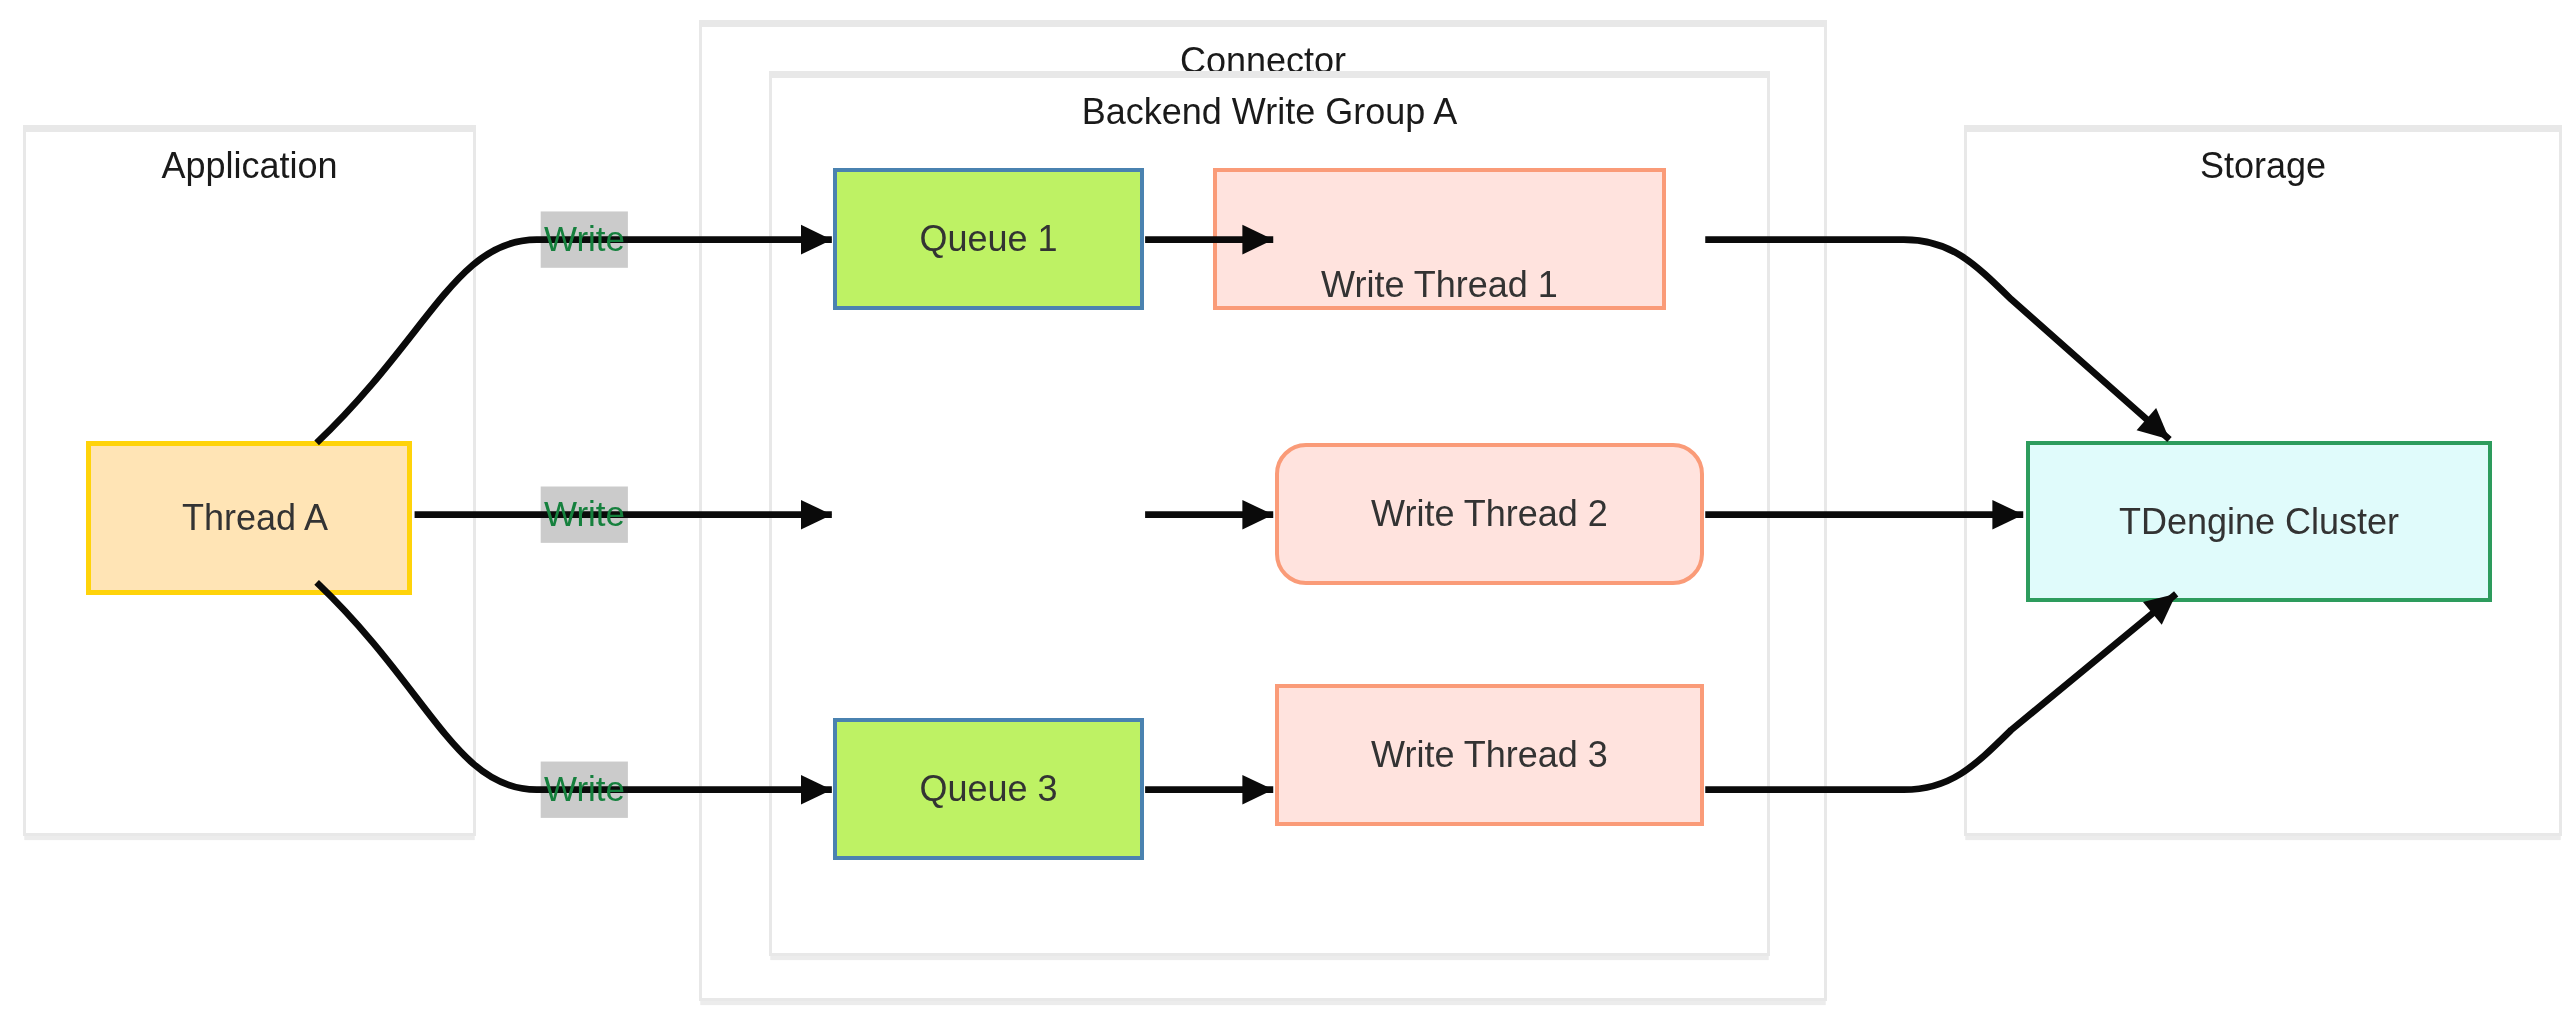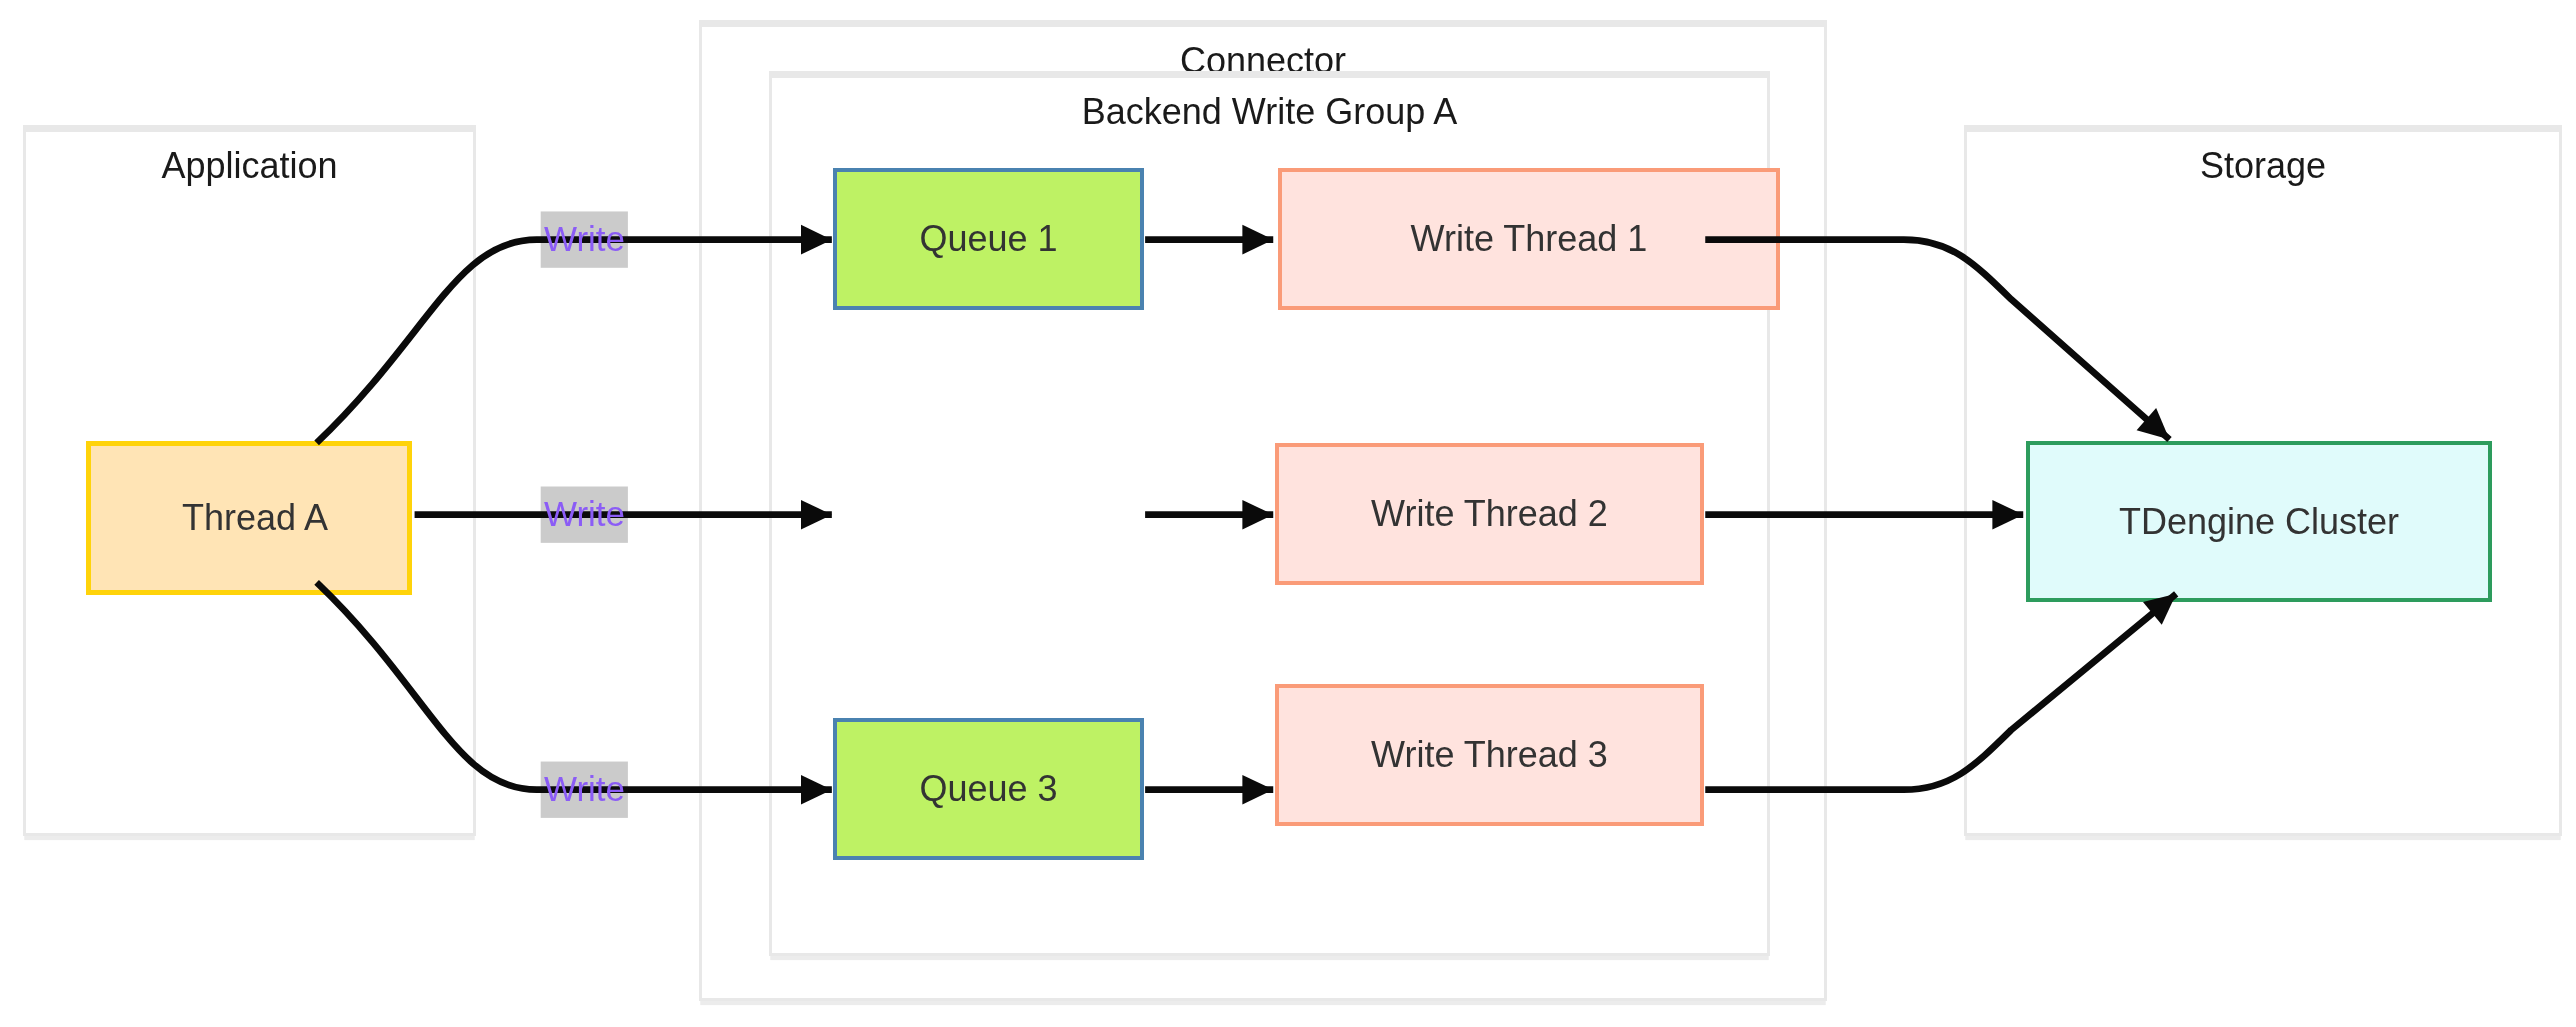--- a/index.html
+++ b/index.html
@@ -66,21 +66,21 @@
   svg.arrows rect.edge-label-bg { fill: #CBCBCB; }
   
   .edge-label {
     position: absolute;
     width: 87px;
     height: 56px;
     display: flex;
     align-items: center;
     justify-content: center;
     font-size: 35px;
-    color: #8b5cf6;
+    color: #15803d;
     z-index: 4;
   }
 </style>
 </head>
 <body>
 
 <div class="stage">
 
   <div class="container" style="left:23px; top:125px; width:453px; height:711px;">
     <div class="container-title">Application</div>
@@ -102,24 +102,24 @@
     <span>Thread A</span>
   </div>
 
   <div class="node node-queue" style="left:833px; top:168px; width:311px; height:142px;">
     <span>Queue 1</span>
   </div>
   <div class="node node-queue" style="left:833px; top:718px; width:311px; height:142px;">
     <span>Queue 3</span>
   </div>
 
-  <div class="node node-write" style="left:1278px; top:168px; width:502px; height:142px;">
+  <div class="node node-write" style="left:1213px; top:168px; width:453px; height:142px;align-items:flex-end;">
     <span>Write Thread 1</span>
   </div>
-  <div class="node node-write" style="left:1275px; top:443px; width:429px; height:142px;">
+  <div class="node node-write" style="left:1275px; top:443px; width:429px; height:142px;border-radius:31px;">
     <span>Write Thread 2</span>
   </div>
   <div class="node node-write" style="left:1275px; top:684px; width:429px; height:142px;">
     <span>Write Thread 3</span>
   </div>
 
   <div class="node node-td" style="left:2026px; top:441px; width:466px; height:161px;">
     <span>TDengine Cluster</span>
   </div>
 

